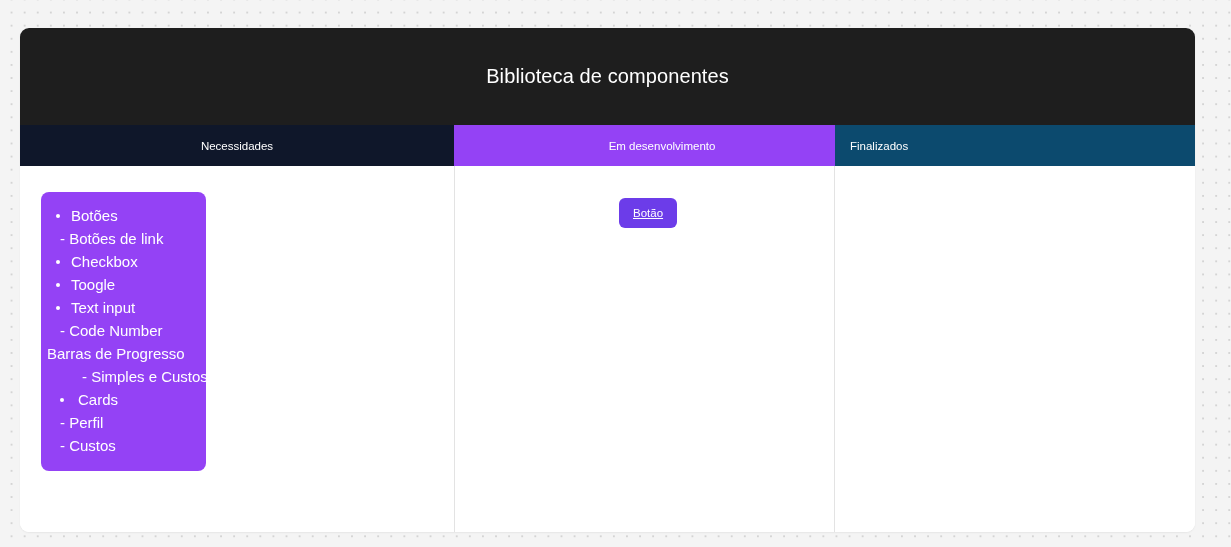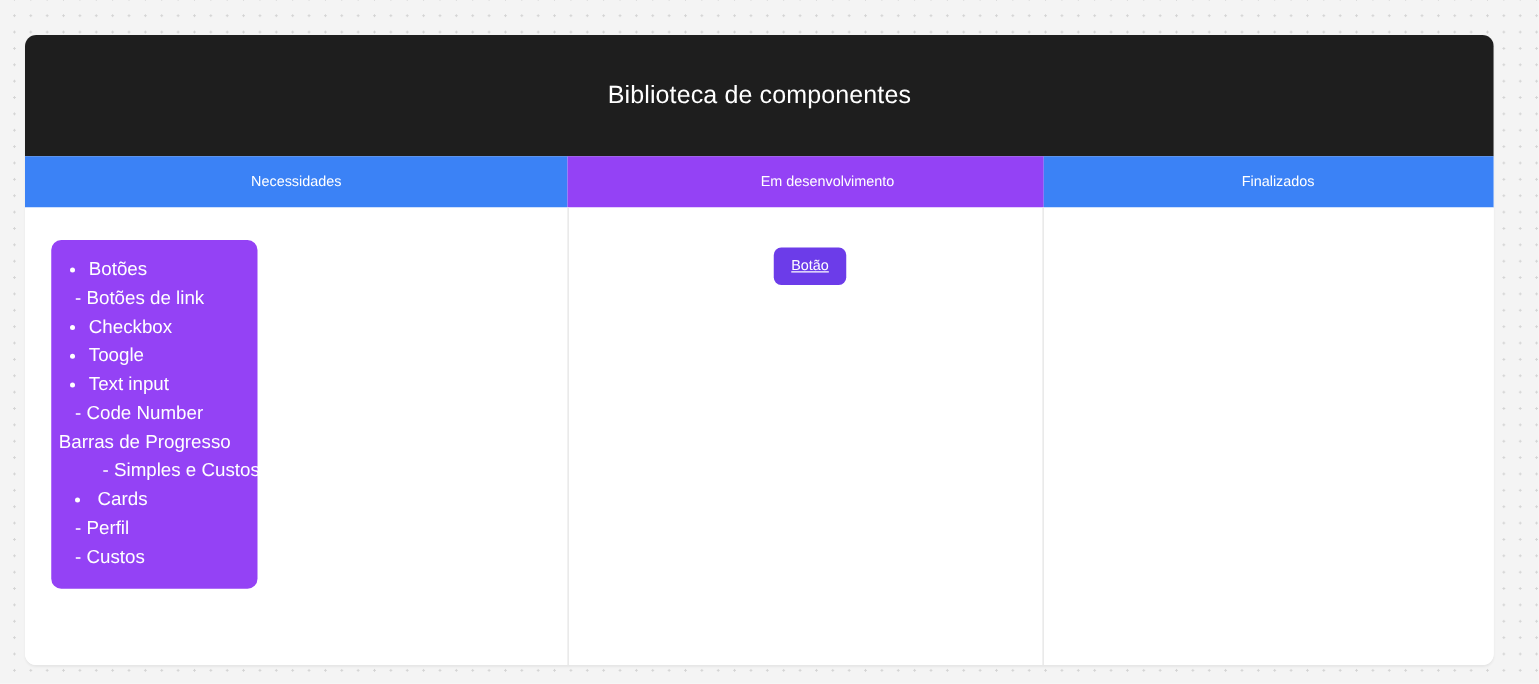--- a/index.html
+++ b/index.html
@@ -55,23 +55,23 @@
     height: 100%;
     display: flex;
     align-items: center;
     box-sizing: border-box;
   }
   .col-head-label {
     font-size: 11.5px;
     color: #ffffff;
     font-weight: 400;
   }
-  .col-head.c0 { width: 434px; background: #3b82f6; justify-content: center; }
+  .col-head.c0 { width: 434px; background: #0f172a; justify-content: center; }
   .col-head.c1 { width: 381px; background: #9442f5; justify-content: center; padding-left: 35px; }
-  .col-head.c2 { width: 360px; background: #3b82f6; justify-content: center; padding-left: 15px; }
+  .col-head.c2 { width: 360px; background: #0c4a6e; justify-content: flex-start; padding-left: 15px; }
 
   .columns-body {
     flex: 1 1 auto;
     display: flex;
     background: #ffffff;
   }
   .col-body {
     height: 100%;
     box-sizing: border-box;
     position: relative;

